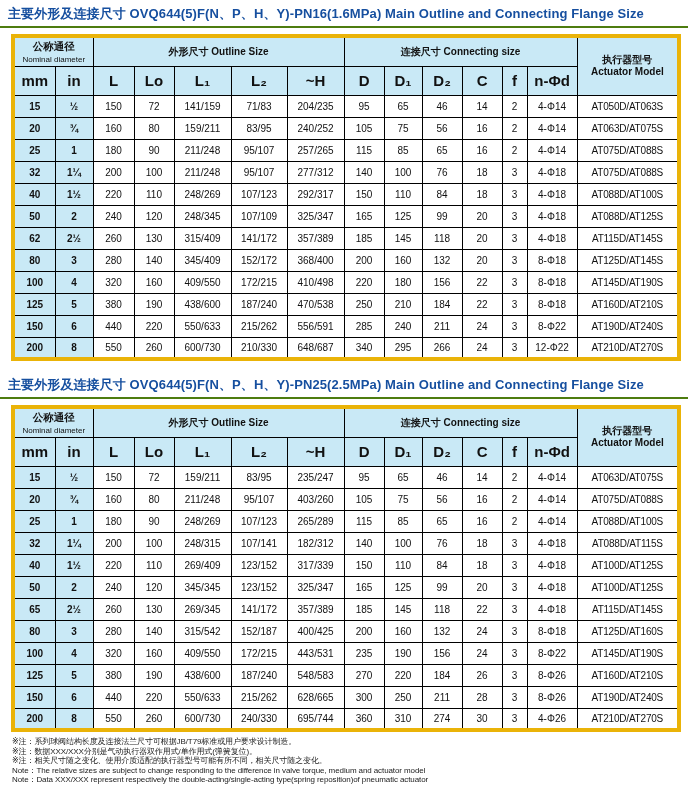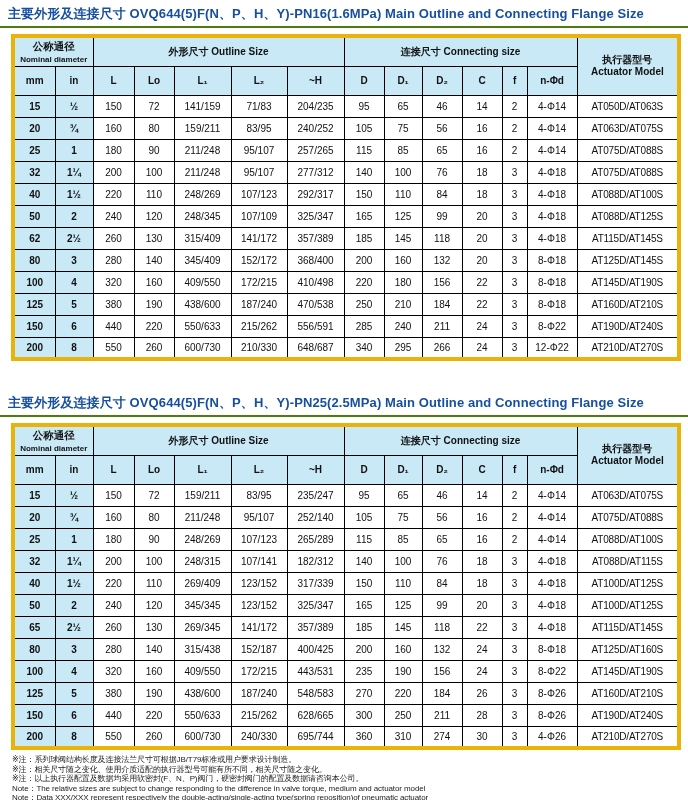--- a/index.html
+++ b/index.html
@@ -13,21 +13,21 @@
   .page { width: 688px; height: 800px; padding-top: 3px; }
   .sec-title {
     font-size: 13px;
     font-weight: bold;
     color: #164f9f;
     padding: 2px 0 3px 8px;
     border-bottom: 2px solid #4d7c0f;
     white-space: nowrap;
     letter-spacing: 0.1px;
   }
-  .sec-title.second { margin-top: 31px; }
+  .sec-title.second { margin-top: 13px; }
   table.spec {
     border-collapse: collapse;
     table-layout: fixed;
     width: 666px;
     margin: 6px 11px 4px 11px;
     border: 4px solid #eab308;
   }
   table.spec th, table.spec td {
     border: 1px solid #000;
     text-align: center;
@@ -35,24 +35,24 @@
     font-size: 10px;
     padding: 0 1px;
     overflow: hidden;
     white-space: nowrap;
   }
   table.spec thead th {
     background: #c9e9f6;
     font-weight: bold;
     height: 30px;
   }
-  table.spec thead tr.sub th { height: 29px; font-size: 10px; }
+  table.spec thead tr.sub th { height: 29px; font-size: 15px; }
   table.spec td { height: 22px; background: #ffffff; font-size: 10px; }
   table.spec td.blue { background: #c9e9f6; font-weight: bold; }
-  .hdr-en { font-weight: bold; font-size: 8px; margin-top: 1px; }
+  .hdr-en { font-weight: normal; font-size: 8px; margin-top: 1px; }
   .hdr-cn { font-size: 10.5px; }
   .actuator-th div { line-height: 12px; }
   td.actuator-cell { font-size: 9.5px; letter-spacing: -0.2px; }
   .notes { margin: 5px 0 16px 12px; }
   .note-line {
     font-size: 8px;
     line-height: 9.6px;
     color: #222;
     white-space: nowrap;
     letter-spacing: -0.1px;
@@ -372,21 +372,21 @@
           <td>4-Φ14</td>
           <td class="actuator-cell">AT063D/AT075S</td>
         </tr>
         <tr>
           <td class="blue">20</td>
           <td class="blue">¾</td>
           <td>160</td>
           <td>80</td>
           <td>211/248</td>
           <td>95/107</td>
-          <td>252/140</td>
+          <td>403/260</td>
           <td>105</td>
           <td>75</td>
           <td>56</td>
           <td>16</td>
           <td>2</td>
           <td>4-Φ14</td>
           <td class="actuator-cell">AT075D/AT088S</td>
         </tr>
         <tr>
           <td class="blue">25</td>
@@ -466,21 +466,21 @@
           <td>22</td>
           <td>3</td>
           <td>4-Φ18</td>
           <td class="actuator-cell">AT115D/AT145S</td>
         </tr>
         <tr>
           <td class="blue">80</td>
           <td class="blue">3</td>
           <td>280</td>
           <td>140</td>
-          <td>315/438</td>
+          <td>315/542</td>
           <td>152/187</td>
           <td>400/425</td>
           <td>200</td>
           <td>160</td>
           <td>132</td>
           <td>24</td>
           <td>3</td>
           <td>8-Φ18</td>
           <td class="actuator-cell">AT125D/AT160S</td>
         </tr>
@@ -546,20 +546,20 @@
           <td>30</td>
           <td>3</td>
           <td>4-Φ26</td>
           <td class="actuator-cell">AT210D/AT270S</td>
         </tr>
       </tbody>
   </table>
 
   <div class="notes">
     <div class="note-line">※注：系列球阀结构长度及连接法兰尺寸可根据JB/T79标准或用户要求设计制造。</div>
+    <div class="note-line">※注：数据XXX/XXX分别是气动执行器双作用式/单作用式(弹簧复位)。</div>
     <div class="note-line">※注：相关尺寸随之变化、使用介质适配的执行器型号可能有所不同，相关尺寸随之变化。</div>
-    <div class="note-line">※注：以上执行器配置及数据均采用软密封(F、N、P)阀门，硬密封阀门的配置及数据请咨询本公司。</div>
     <div class="note-line">Note：The relative sizes are subject to change responding to the difference in valve torque, medium and actuator model</div>
     <div class="note-line">Note：Data XXX/XXX represent respectively the double-acting/single-acting type(spring reposition)of pneumatic actuator</div>
 
   </div>
 
 </div>
 
 </body></html>

